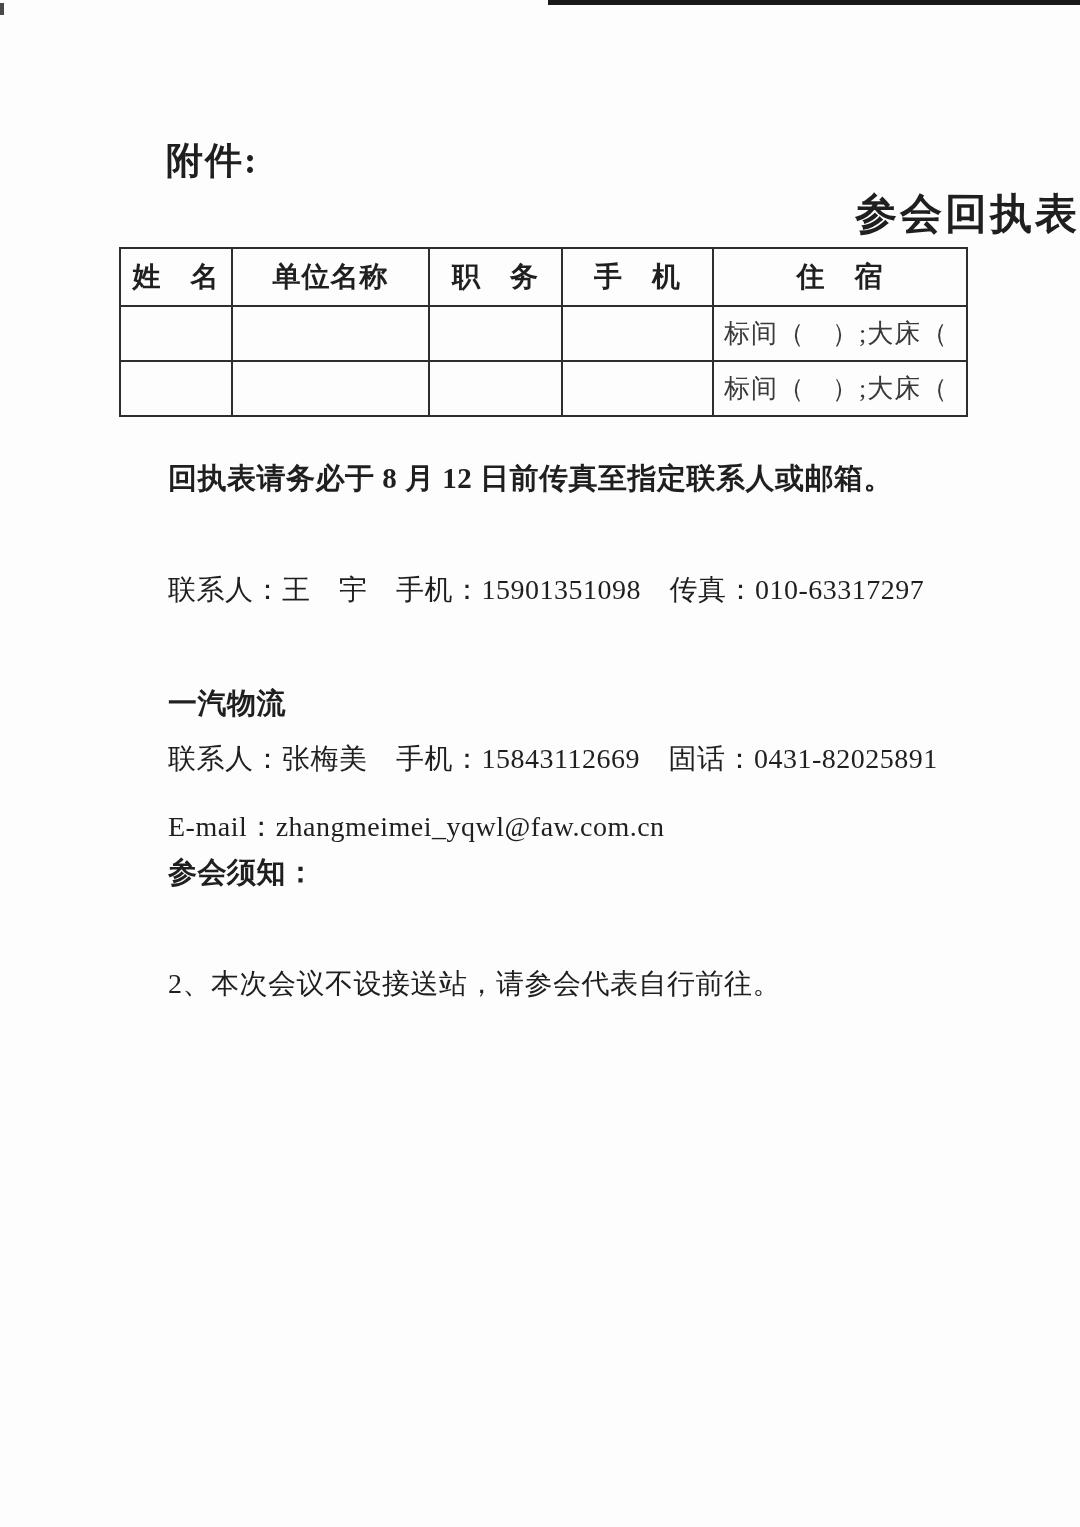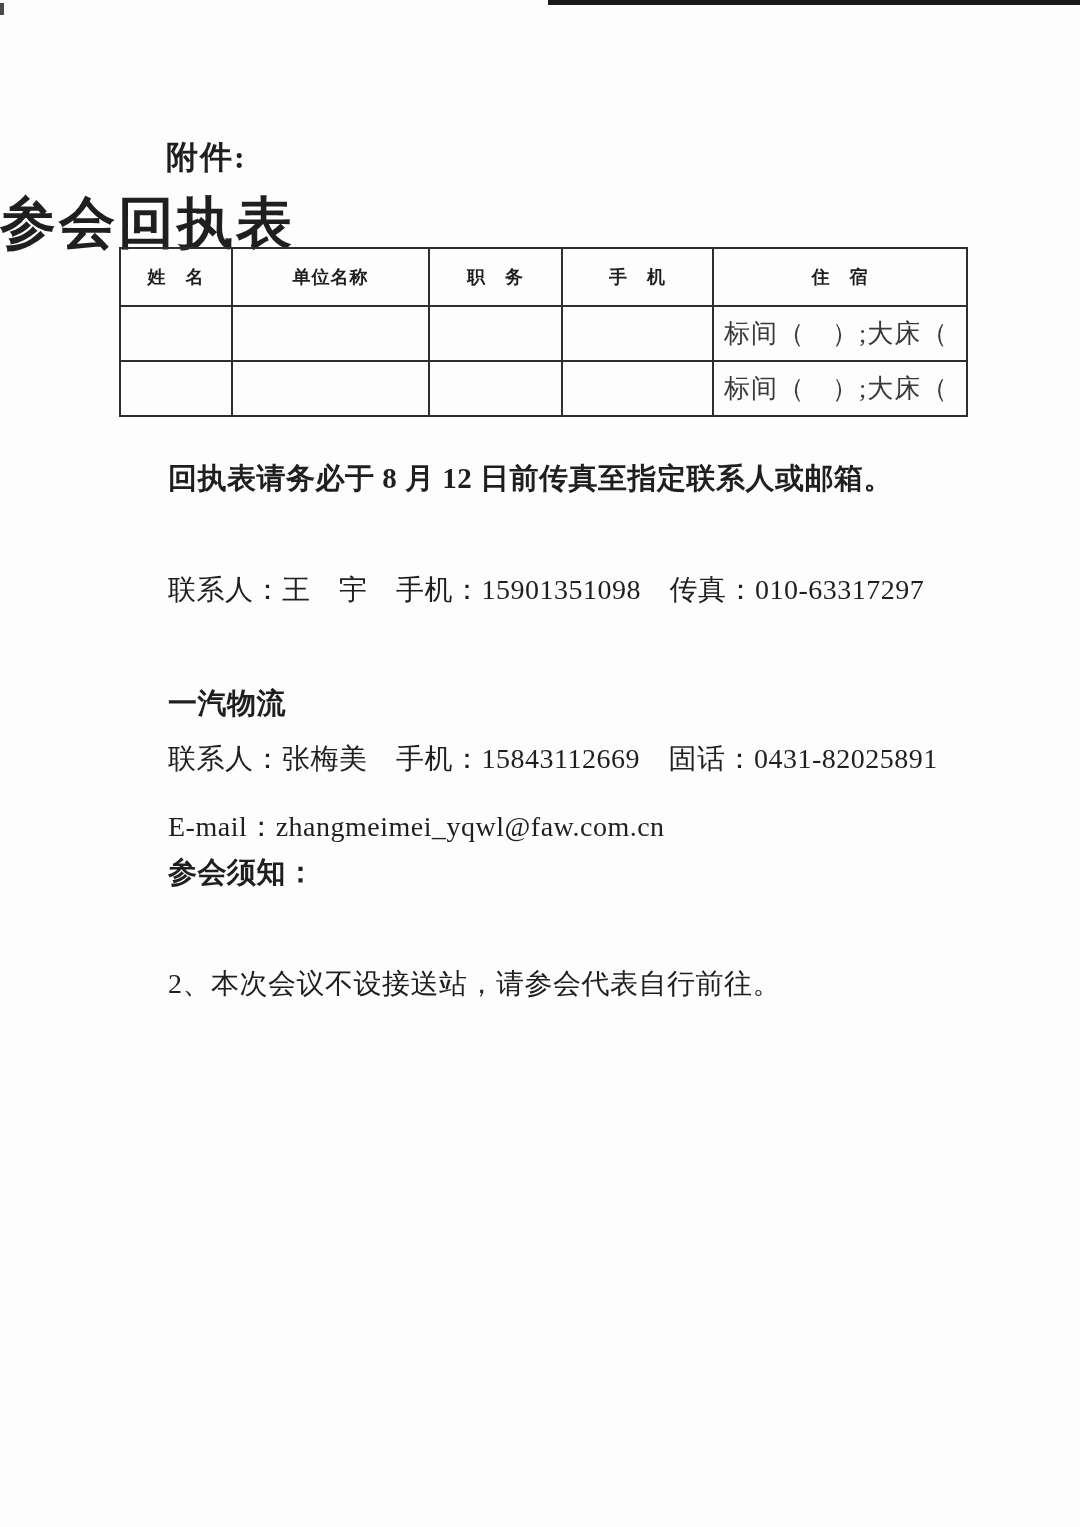--- a/index.html
+++ b/index.html
@@ -29,51 +29,51 @@
     top: 3px;
     left: 0;
     width: 4px;
     height: 12px;
     background: #4a4a4a;
   }
   .attachment-label {
     position: absolute;
     left: 166px;
     top: 136px;
-    font-size: 32px;
+    font-size: 37px;
     font-weight: 700;
     letter-spacing: 2px;
     white-space: pre;
   }
   .page-title {
     position: absolute;
     top: 186px;
     left: 0;
     width: 100%;
-    text-align: left;
-    font-size: 56px;
+    text-align: right;
+    font-size: 42px;
     font-weight: 700;
     letter-spacing: 3px;
   }
   table.reply-table {
     position: absolute;
     top: 247px;
     left: 119px;
     width: 847px;
     border-collapse: collapse;
     table-layout: fixed;
   }
   .reply-table th, .reply-table td {
     border: 2px solid #2e2e2e;
     padding: 0;
     overflow: hidden;
   }
   .reply-table thead th {
     height: 56px;
-    font-size: 18px;
+    font-size: 28px;
     font-weight: 600;
     text-align: center;
     letter-spacing: 1px;
     white-space: pre;
   }
   .reply-table tbody td {
     height: 53px;
     font-size: 26px;
   }
   .reply-table td.lodging-cell {

